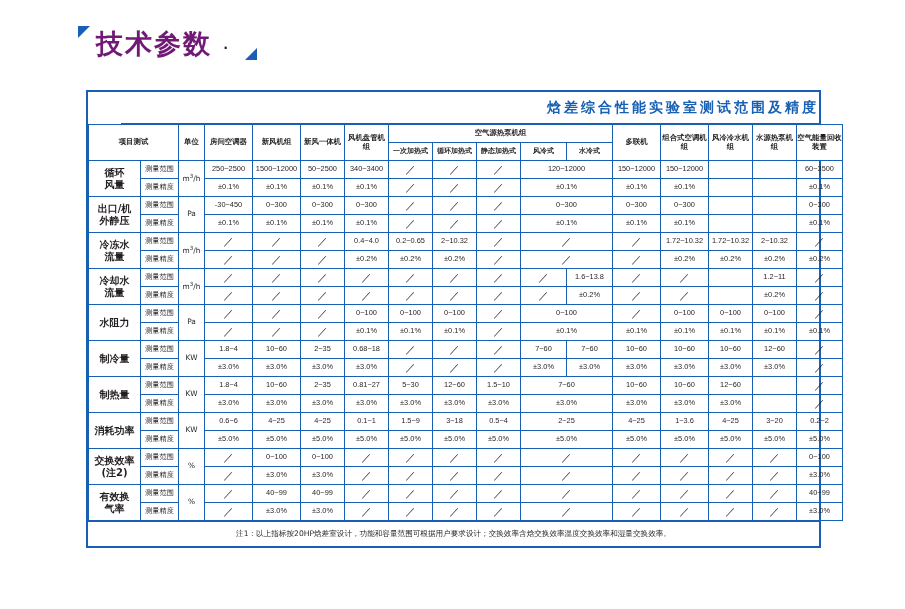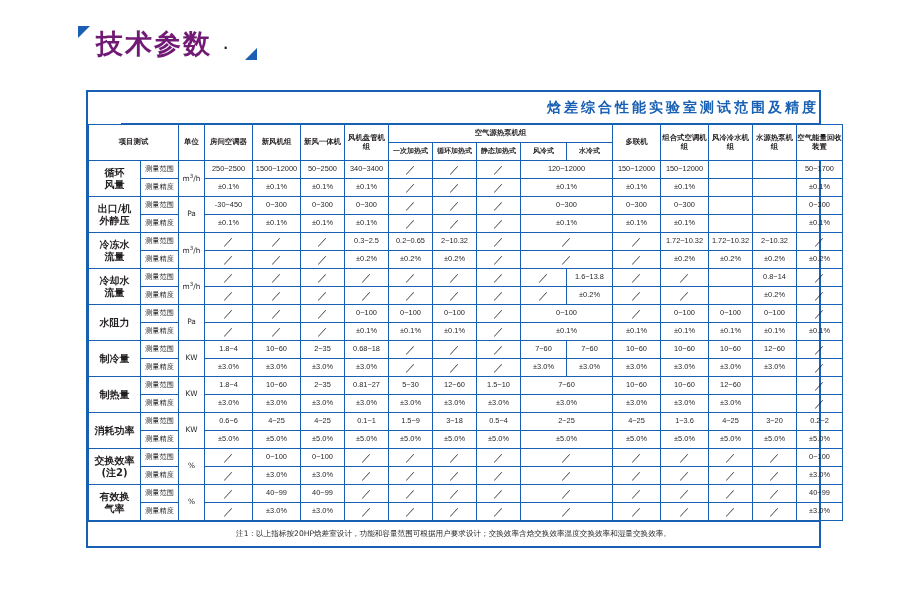--- a/index.html
+++ b/index.html
@@ -134,21 +134,21 @@
               <td class="val">50~2500</td>
               <td class="val">340~3400</td>
               <td class="val"><span class="slash">／</span></td>
               <td class="val"><span class="slash">／</span></td>
               <td class="val"><span class="slash">／</span></td>
               <td class="val" colspan="2">120~12000</td>
               <td class="val">150~12000</td>
               <td class="val">150~12000</td>
               <td class="val"></td>
               <td class="val"></td>
-              <td class="val">50~1700</td>
+              <td class="val">60~3500</td>
             </tr>
             <tr>
               <td>测量精度</td>
               <td class="val">±0.1%</td>
               <td class="val">±0.1%</td>
               <td class="val">±0.1%</td>
               <td class="val">±0.1%</td>
               <td class="val"><span class="slash">／</span></td>
               <td class="val"><span class="slash">／</span></td>
               <td class="val"><span class="slash">／</span></td>
@@ -193,21 +193,21 @@
               <td class="val"></td>
               <td class="val">±0.1%</td>
             </tr>
             <tr>
               <td class="rowlabel" rowspan="2">冷冻水<br>流量</td>
               <td>测量范围</td>
               <td rowspan="2" class="unitcell">m<span class="sup">3</span>/h</td>
               <td class="val"><span class="slash">／</span></td>
               <td class="val"><span class="slash">／</span></td>
               <td class="val"><span class="slash">／</span></td>
-              <td class="val">0.3~2.5</td>
+              <td class="val">0.4~4.0</td>
               <td class="val">0.2~0.65</td>
               <td class="val">2~10.32</td>
               <td class="val"><span class="slash">／</span></td>
               <td class="val" colspan="2"><span class="slash">／</span></td>
               <td class="val"><span class="slash">／</span></td>
               <td class="val">1.72~10.32</td>
               <td class="val">1.72~10.32</td>
               <td class="val">2~10.32</td>
               <td class="val"><span class="slash">／</span></td>
             </tr>
@@ -236,21 +236,21 @@
               <td class="val"><span class="slash">／</span></td>
               <td class="val"><span class="slash">／</span></td>
               <td class="val"><span class="slash">／</span></td>
               <td class="val"><span class="slash">／</span></td>
               <td class="val"><span class="slash">／</span></td>
               <td class="val"><span class="slash">／</span></td>
               <td class="val">1.6~13.8</td>
               <td class="val"><span class="slash">／</span></td>
               <td class="val"><span class="slash">／</span></td>
               <td class="val"></td>
-              <td class="val">0.8~14</td>
+              <td class="val">1.2~11</td>
               <td class="val"><span class="slash">／</span></td>
             </tr>
             <tr>
               <td>测量精度</td>
               <td class="val"><span class="slash">／</span></td>
               <td class="val"><span class="slash">／</span></td>
               <td class="val"><span class="slash">／</span></td>
               <td class="val"><span class="slash">／</span></td>
               <td class="val"><span class="slash">／</span></td>
               <td class="val"><span class="slash">／</span></td>

